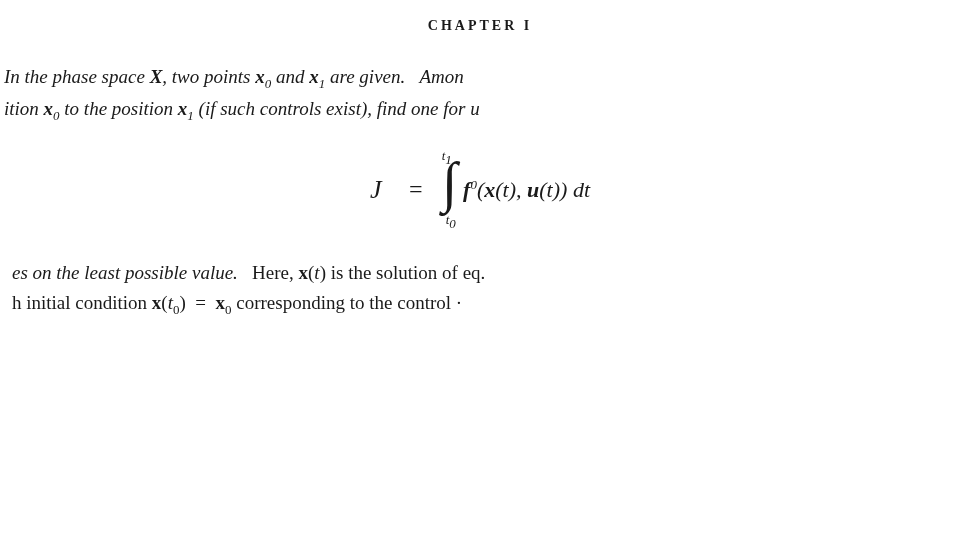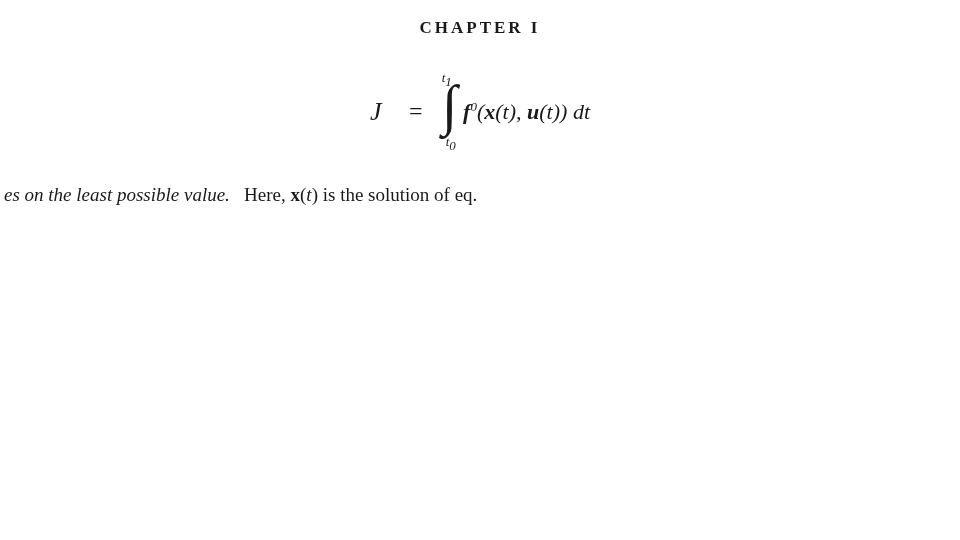--- a/index.html
+++ b/index.html
@@ -16,21 +16,21 @@
 
     .page {
       width: 960px;
       height: 540px;
       padding: 18px 0 0 0;
       position: relative;
     }
 
     .chapter-title {
       text-align: center;
-      font-size: 17px;
+      font-size: 14px;
       font-weight: bold;
       letter-spacing: 3px;
       font-family: 'Times New Roman', Times, serif;
       margin-bottom: 28px;
       font-style: normal;
     }
 
     .text-block {
       font-size: 19px;
       font-style: italic;
@@ -69,21 +69,21 @@
     .integrand {
       font-size: 22px;
       font-style: italic;
       margin-left: 4px;
     }
 
     .bottom-text-block {
       font-size: 19px;
       font-style: italic;
       line-height: 1.6;
-      padding: 0 0 0 4px;
+      padding: 0 0 0 12px;
     }
 
     sup {
       font-size: 13px;
       vertical-align: super;
     }
     sub {
       font-size: 13px;
       vertical-align: sub;
     }
@@ -93,20 +93,26 @@
     }
   </style>
 </head>
 <body>
 
 <div class="page">
 
   <div class="chapter-title">CHAPTER  I</div>
 
   <div class="text-block">
+    <span class="text-line">
+      <i>In the phase space <b>X</b>, two points <b>x</b><sub>0</sub> and <b>x</b><sub>1</sub> are given.&nbsp;&nbsp;&nbsp;Amon</i>
+    </span>
+    <span class="text-line">
+      <i>ition <b>x</b><sub>0</sub> to the position <b>x</b><sub>1</sub> (if such controls exist), find one for u</i>
+    </span>
   </div>
 
   <div class="math-block">
     <span class="big-J"><i>J</i></span>
     <span class="equals">=</span>
     <span style="display:inline-flex; align-items:center; position:relative;">
 
       <span style="display:inline-flex; flex-direction:column; align-items:center; position:relative; margin-right:2px;">
         <span style="font-size:13px; font-style:italic; align-self:flex-start; margin-bottom:-4px; position:relative; top:4px;"><i>t</i><sub>1</sub></span>
         <span style="font-size:56px; line-height:0.85; display:inline-block; font-style:normal;">∫</span>
@@ -115,15 +121,18 @@
       <span class="integrand">
         <i><b>f</b></i><sup>0</sup>(<b><i>x</i></b>(<i>t</i>),&nbsp;<b><i>u</i></b>(<i>t</i>))&nbsp;<i>dt</i>
       </span>
     </span>
   </div>
 
   <div class="bottom-text-block">
     <span class="text-line">
       <i>es on the least possible value.&nbsp;&nbsp;&nbsp;<span class="roman">Here, <b>x</b>(<i>t</i>) is the solution of eq.</span></i>
     </span>
+    <span class="text-line">
+      <span class="roman">h initial condition <b>x</b>(<i>t</i><sub>0</sub>) &nbsp;=&nbsp; <b>x</b><sub>0</sub> corresponding to the control ·</span>
+    </span>
   </div>
 
 </div>
 
 </body></html>

